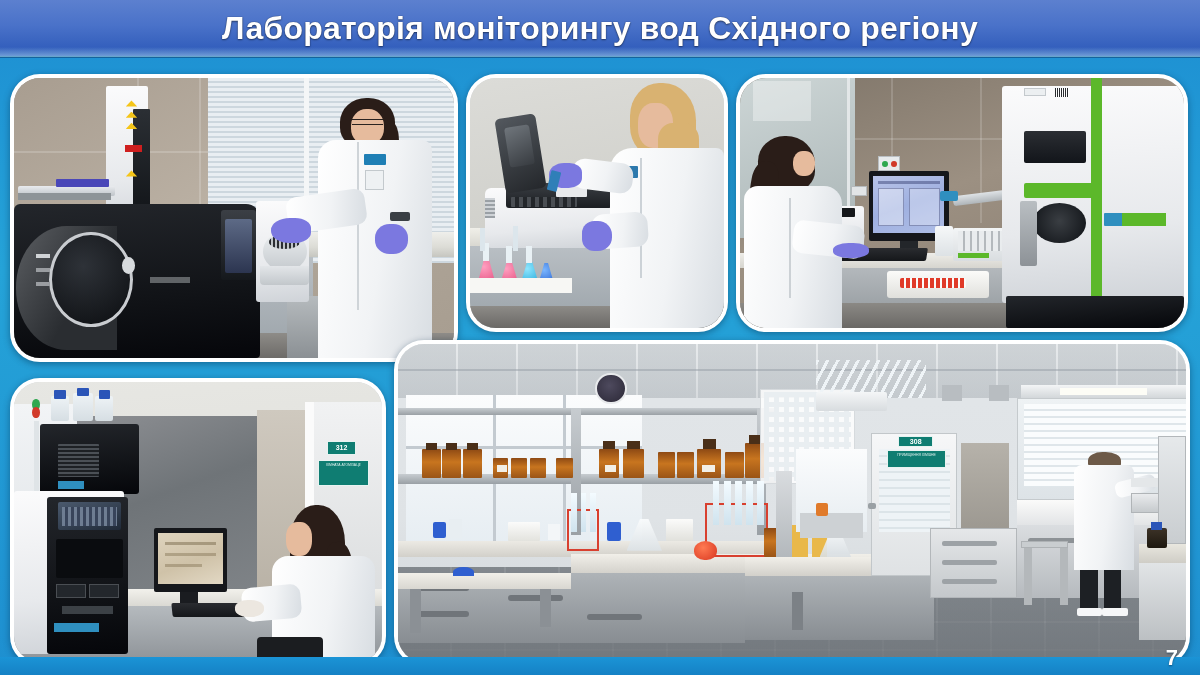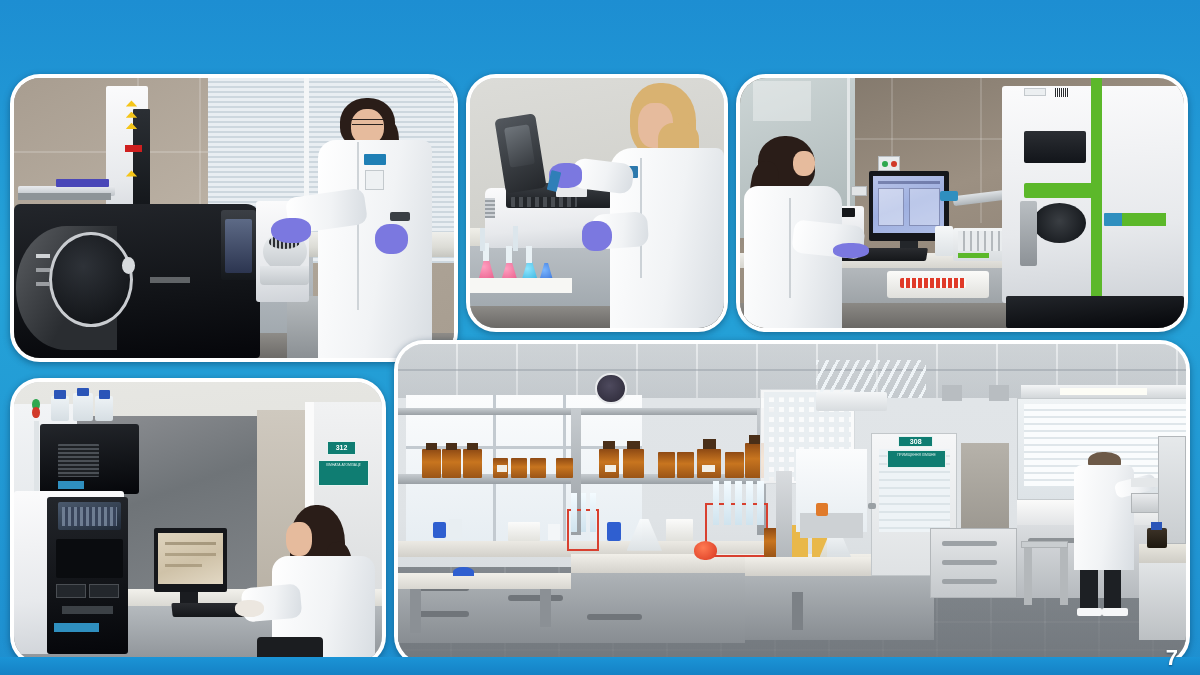--- a/index.html
+++ b/index.html
@@ -115,20 +115,24 @@
   .flaskBlue{ background:radial-gradient(circle at 35% 35%,#7ab6ff,#2a63cf); }
   .greenStripe{ background:#5cb82a; }
   .rack{ border:2px solid #d8402f; }
   .tube{ background:linear-gradient(180deg,#f4fbff,#cfe3ee); }
 </style>
 </head>
 <body>
 
 <div id="slide">
 
+  <div id="titlebar">
+    <div id="title-text">Лабораторія моніторингу вод Східного регіону</div>
+    <div class="glow"></div>
+  </div>
 
   <div class="photo" id="p1">
     <div class="inner">
       <div class="wall"></div>
       <div class="abs tileA"></div>
       <div class="abs tileseam" style="left:28%;top:0;width:2px;height:52%;"></div>
       <div class="abs tileseam" style="left:42%;top:0;width:2px;height:52%;"></div>
       <div class="abs tileseam" style="left:0;top:26%;width:46%;height:2px;"></div>
 
       <div class="abs window"></div>

